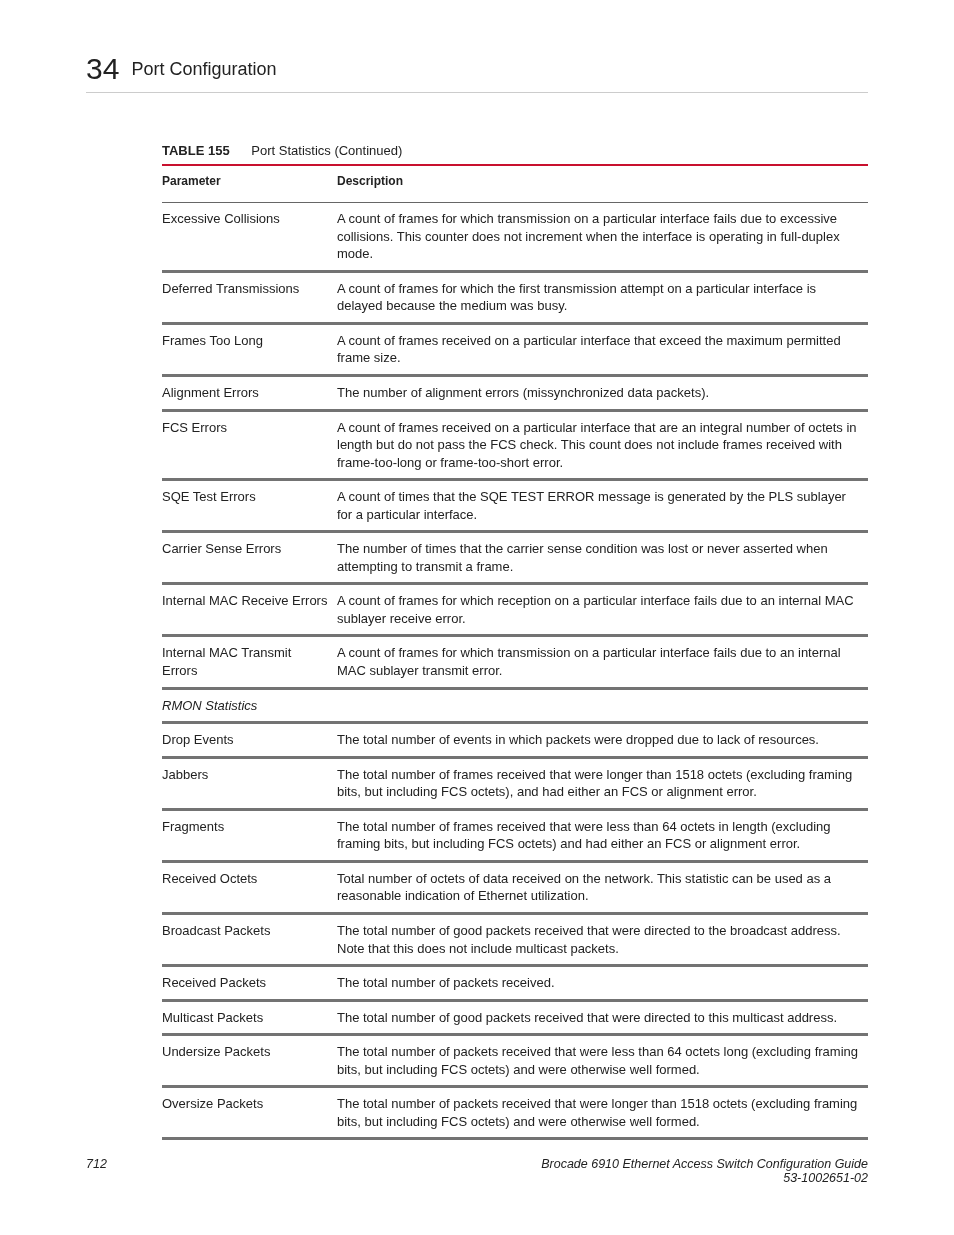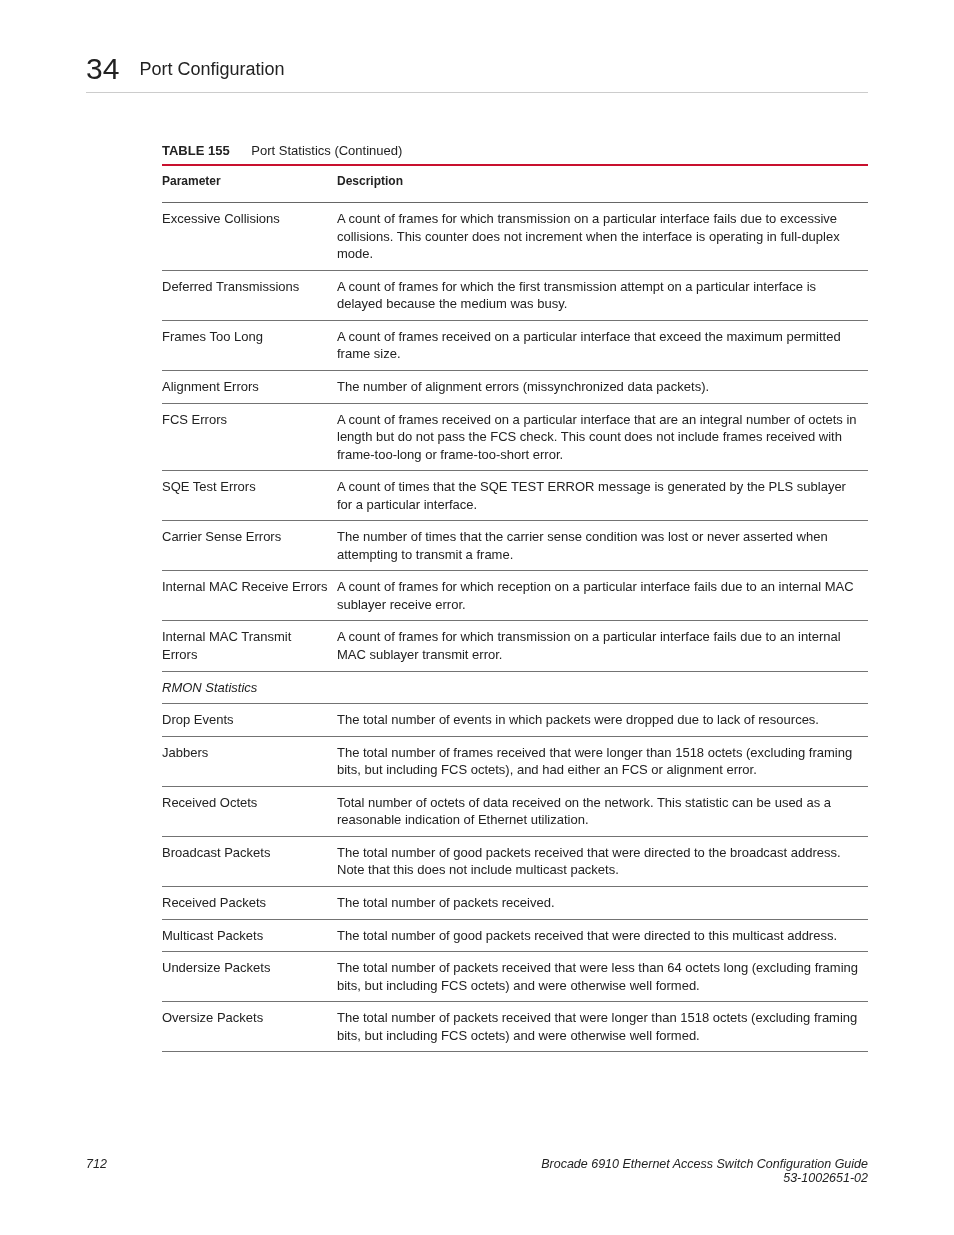--- a/index.html
+++ b/index.html
@@ -13,21 +13,21 @@
   .page {
     box-sizing: border-box;
     width: 954px;
     padding: 52px 86px 60px 86px;
     position: relative;
     min-height: 1235px;
   }
   .running-head {
     display: flex;
     align-items: baseline;
-    gap: 20px;
+    gap: 12px;
     border-bottom: 1px solid #ccc;
     padding-bottom: 6px;
     margin-bottom: 50px;
   }
   .running-head .chapnum {
     font-size: 30px;
     font-weight: 400;
   }
   .running-head .chaptitle {
     font-size: 18px;
@@ -57,21 +57,21 @@
     text-align: left;
     font-weight: 700;
     font-size: 12px;
     padding: 7px 8px 13px 0;
     border-top: 2px solid #c8102e;
     border-bottom: 1px solid #666;
     vertical-align: top;
   }
   table.stats td {
     padding: 7px 8px 7px 0;
-    border-bottom: 1px solid #737373;
+    border-bottom: 3px solid #737373;
     vertical-align: top;
   }
   table.stats tr.section td {
     font-style: italic;
   }
   .footer {
     position: absolute;
     bottom: 50px;
     left: 86px;
     right: 86px;
@@ -157,20 +157,24 @@
           </tr>
           <tr>
             <td>Drop Events</td>
             <td>The total number of events in which packets were dropped due to lack of resources.</td>
           </tr>
           <tr>
             <td>Jabbers</td>
             <td>The total number of frames received that were longer than 1518 octets (excluding framing bits, but including FCS octets), and had either an FCS or alignment error.</td>
           </tr>
           <tr>
+            <td>Fragments</td>
+            <td>The total number of frames received that were less than 64 octets in length (excluding framing bits, but including FCS octets) and had either an FCS or alignment error.</td>
+          </tr>
+          <tr>
             <td>Received Octets</td>
             <td>Total number of octets of data received on the network. This statistic can be used as a reasonable indication of Ethernet utilization.</td>
           </tr>
           <tr>
             <td>Broadcast Packets</td>
             <td>The total number of good packets received that were directed to the broadcast address. Note that this does not include multicast packets.</td>
           </tr>
           <tr>
             <td>Received Packets</td>
             <td>The total number of packets received.</td>

